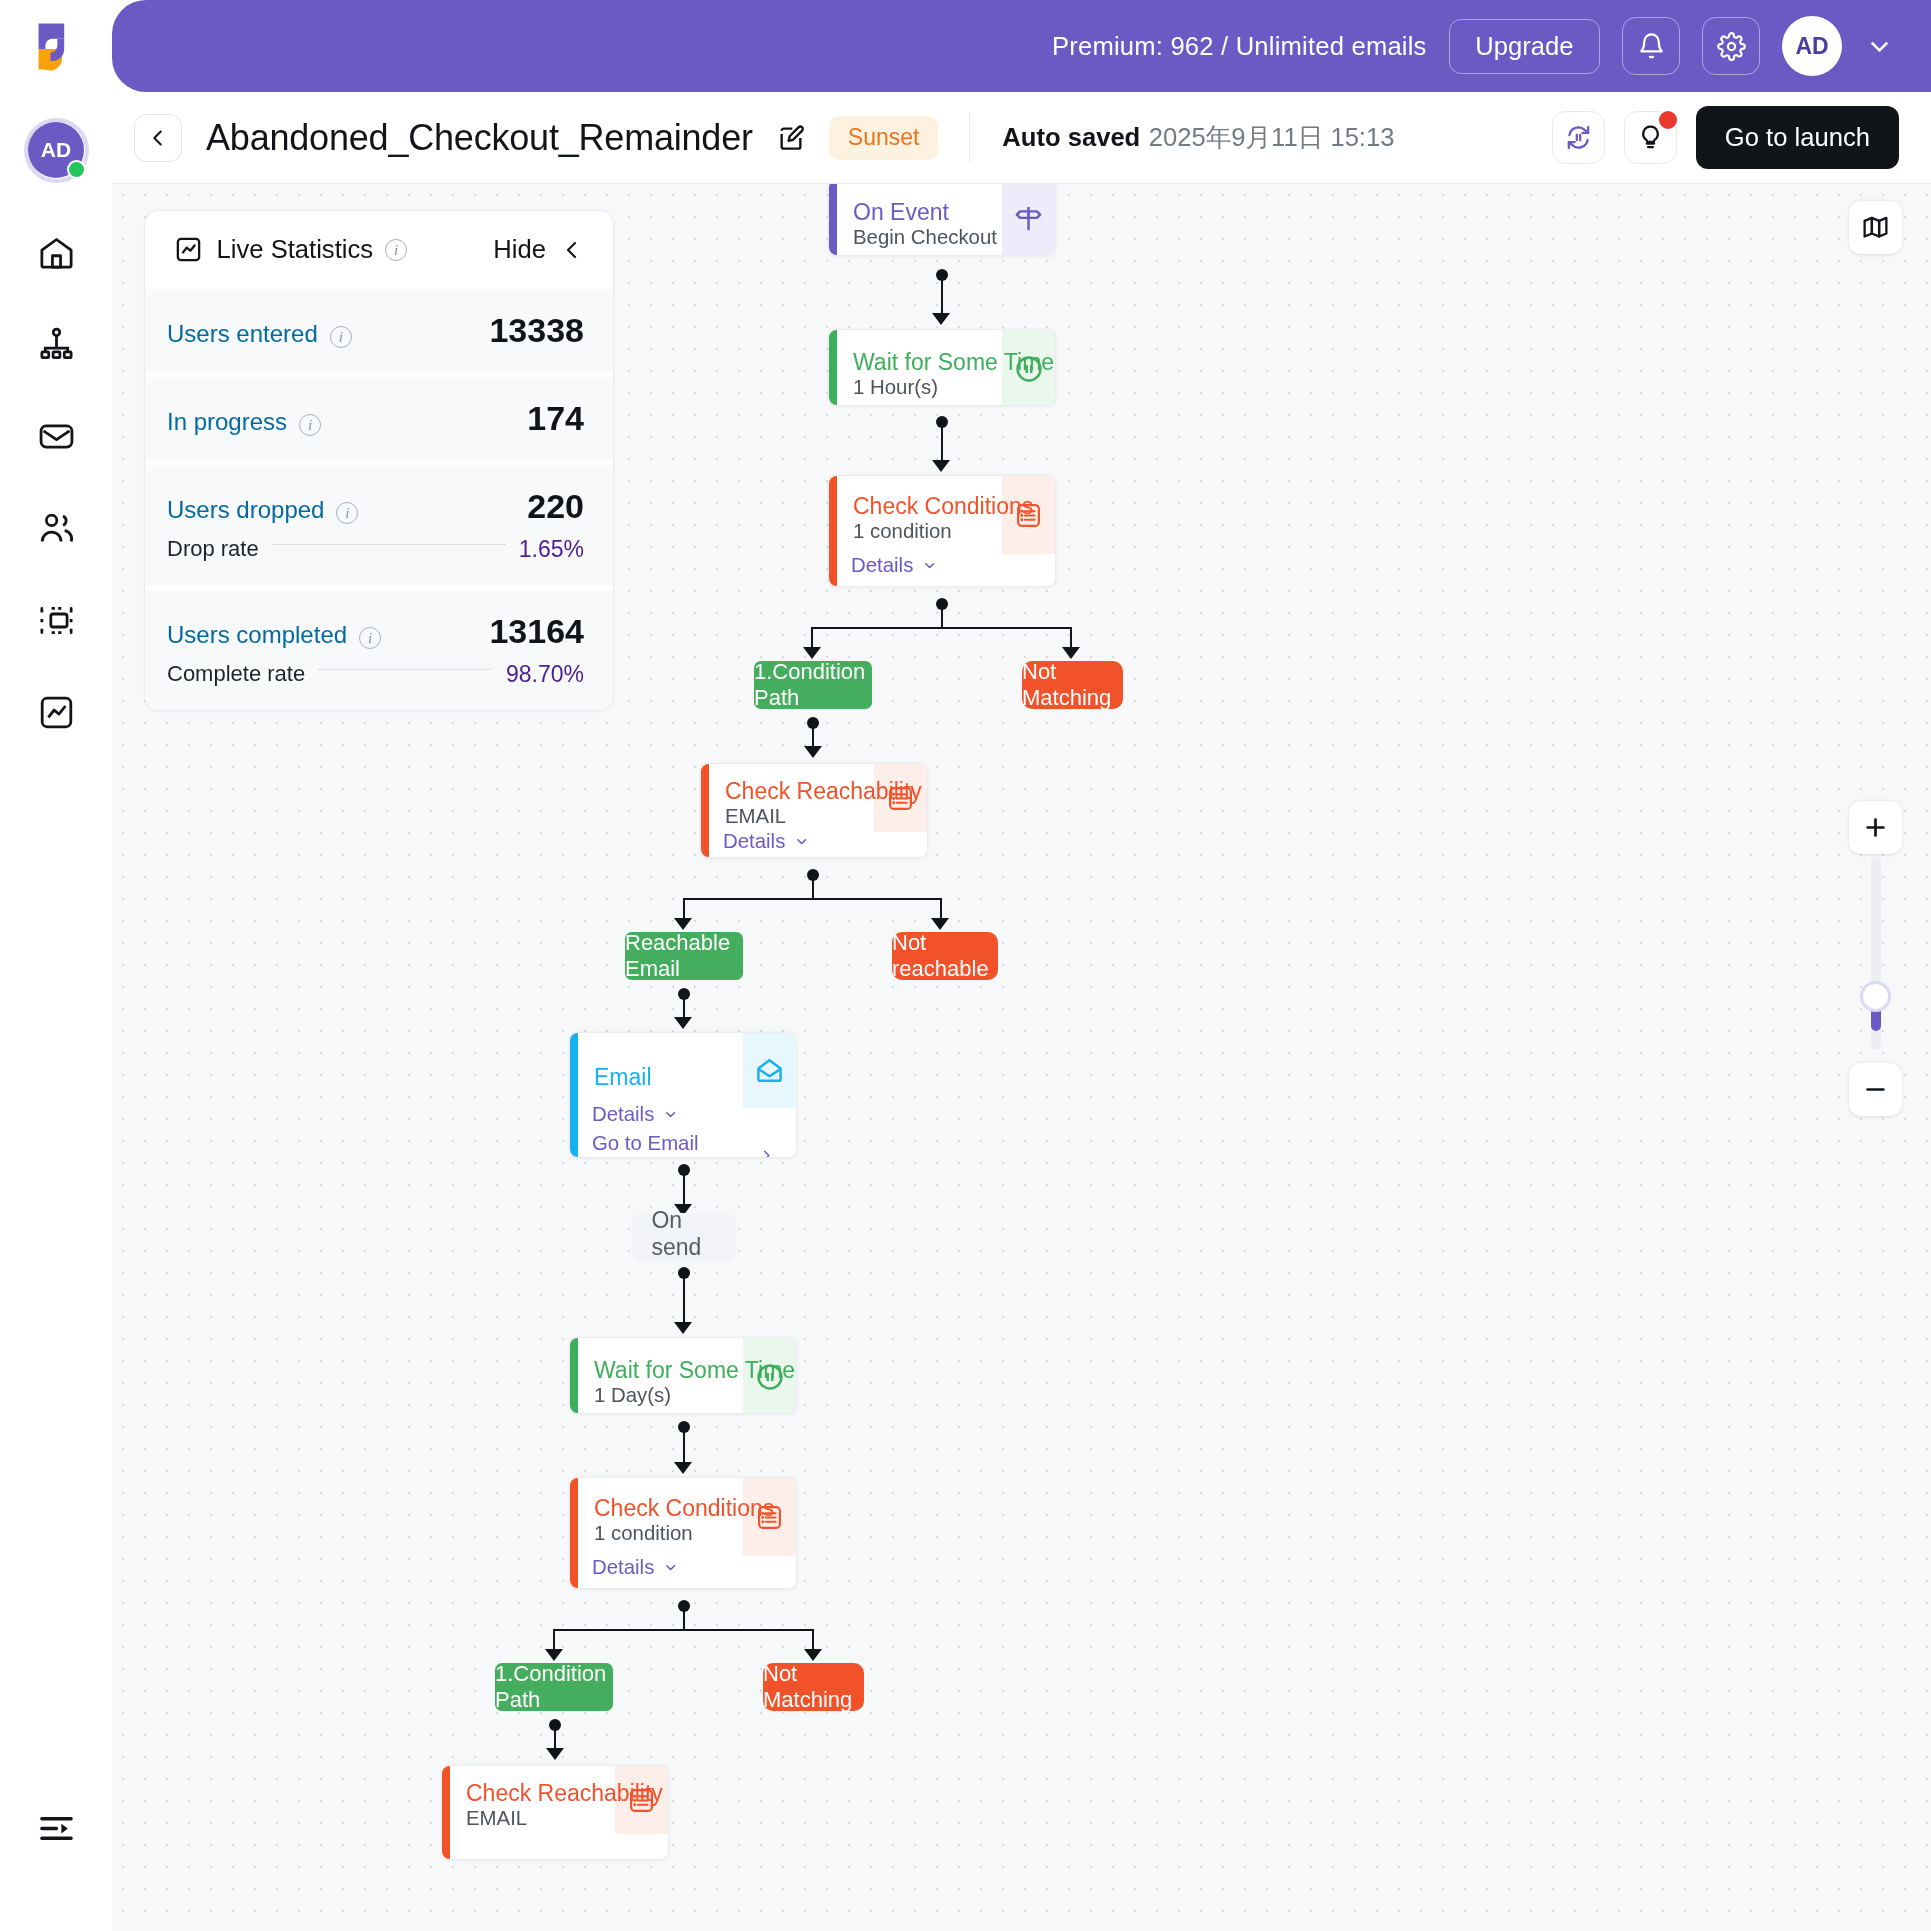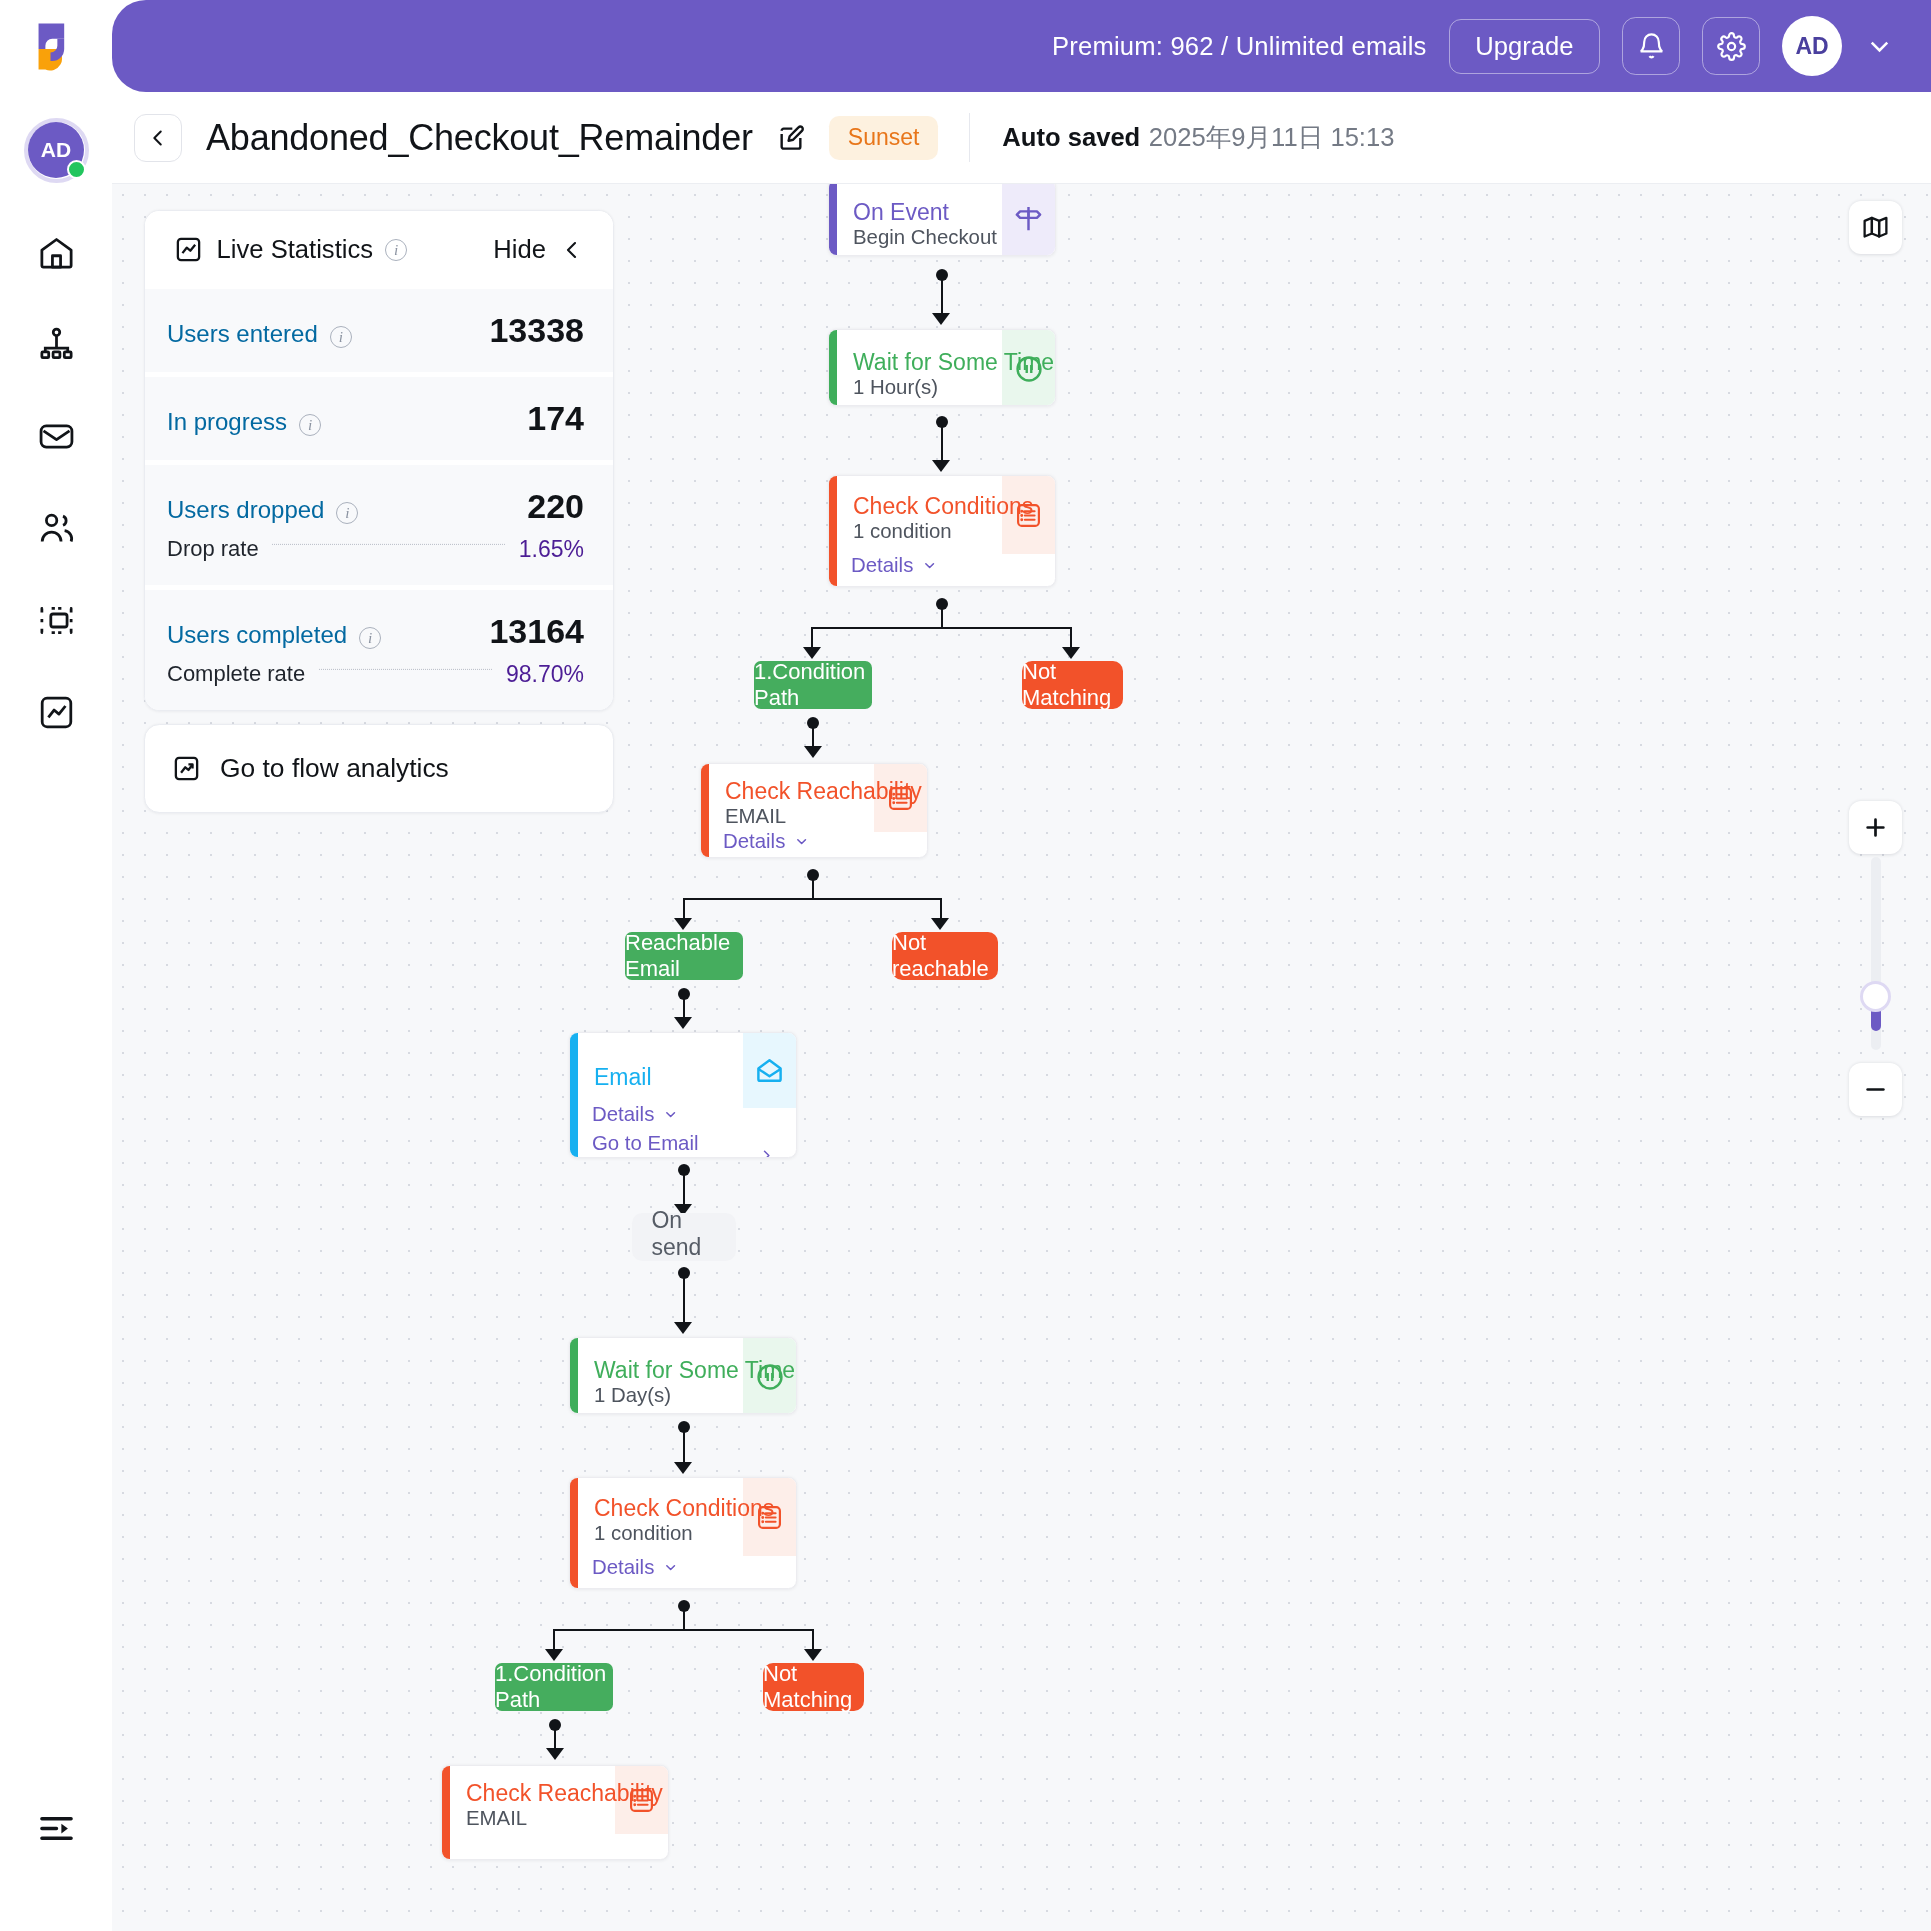--- a/index.html
+++ b/index.html
@@ -339,20 +339,39 @@
       <path d="M19 12v6.5A1.5 1.5 0 0 1 17.5 20h-11A1.5 1.5 0 0 1 5 18.5V9"></path>
       <path d="M20.2 3.8a2 2 0 0 1 0 2.9L13.6 13.3l-3.4.8.8-3.4 6.6-6.6a2 2 0 0 1 2.6-.3z"></path>
     </svg>
   </div>
   <div class="sunset-badge">Sunset</div>
   <div class="vsep"></div>
   <div id="autosave">
     <span>Auto saved</span><span class="ts">2025年9月11日 15:13</span>
   </div>
 
+  <div id="subheader-right">
+    <div class="sq-btn">
+      <svg width="29" height="29" viewBox="0 0 24 24" fill="none" stroke="#6c5ac4" stroke-width="1.9" stroke-linecap="round" stroke-linejoin="round">
+        <path d="M4.5 10a7.5 7.5 0 0 1 12.6-4.3L20 8"></path>
+        <polyline points="20 3.4 20 8.2 15.2 8.2"></polyline>
+        <path d="M19.5 14a7.5 7.5 0 0 1-12.6 4.3L4 16"></path>
+        <polyline points="4 20.6 4 15.8 8.8 15.8"></polyline>
+        <path d="M10.6 9.8v4.4M13.4 9.8v4.4"></path>
+      </svg>
+    </div>
+    <div class="sq-btn">
+      <svg width="29" height="29" viewBox="0 0 24 24" fill="none" stroke="#111418" stroke-width="1.9" stroke-linecap="round">
+        <path d="M9 17h6M10 20h4"></path>
+        <path d="M12 3a6 6 0 0 1 3.6 10.8c-.6.5-.9 1.1-.9 1.8H9.3c0-.7-.3-1.3-.9-1.8A6 6 0 0 1 12 3z"></path>
+      </svg>
+      <div class="badge-dot"></div>
+    </div>
+    <button class="launch-btn">Go to launch</button>
+  </div>
 </div>
 
 <div id="canvas">
 
   <div id="stats-panel">
     <div id="stats-head">
       <svg width="29" height="29" viewBox="0 0 24 24" fill="none" stroke="#111418" stroke-width="1.9" stroke-linejoin="round">
         <rect x="3.2" y="3.2" width="17.6" height="17.6" rx="2.6"></rect>
         <polyline points="7 15 10.5 10.5 13.5 13 17.5 8"></polyline>
       </svg>
@@ -403,28 +422,20 @@
       </div>
       <div class="stat-sub">
         <span class="stat-sub-label">Complete rate</span>
         <span class="dots"></span>
         <span class="stat-sub-value">98.70%</span>
       </div>
     </div>
   </div>
 
 
-  <div class="panel-btn" style="top:540px">
-    <svg width="29" height="29" viewBox="0 0 24 24" fill="none" stroke="#111418" stroke-width="1.9" stroke-linejoin="round">
-      <rect x="3.2" y="3.2" width="17.6" height="17.6" rx="2.6"></rect>
-      <polyline points="7.5 15.5 11 11 13.6 13.2 17 8.6"></polyline>
-      <polyline points="13.6 8.6 17 8.6 17 12"></polyline>
-    </svg>
-    <div class="panel-btn-label">Go to flow analytics</div>
-  </div>
 
   <div class="node" style="left:716px; top:-5.1px; width:228px; height:77px;">
     <div class="stripe" style="background:#6c5ac4"></div>
     <div class="iconpad" style="background:#eeebfa; height:77px; width:53px;">
       <svg width="31" height="31" viewBox="0 0 24 24" fill="none" stroke="#6c5ac4" stroke-width="1.9" stroke-linejoin="round">
         <path d="M12 3v18"></path>
         <path d="M12 6.5h6.5l2.5 2.5-2.5 2.5H12z"></path>
         <path d="M12 13h-6l-2.5-2.5L6 8h6" opacity="0"></path>
         <path d="M12 6.5H5.5L3 9l2.5 2.5H12"></path>
       </svg>

